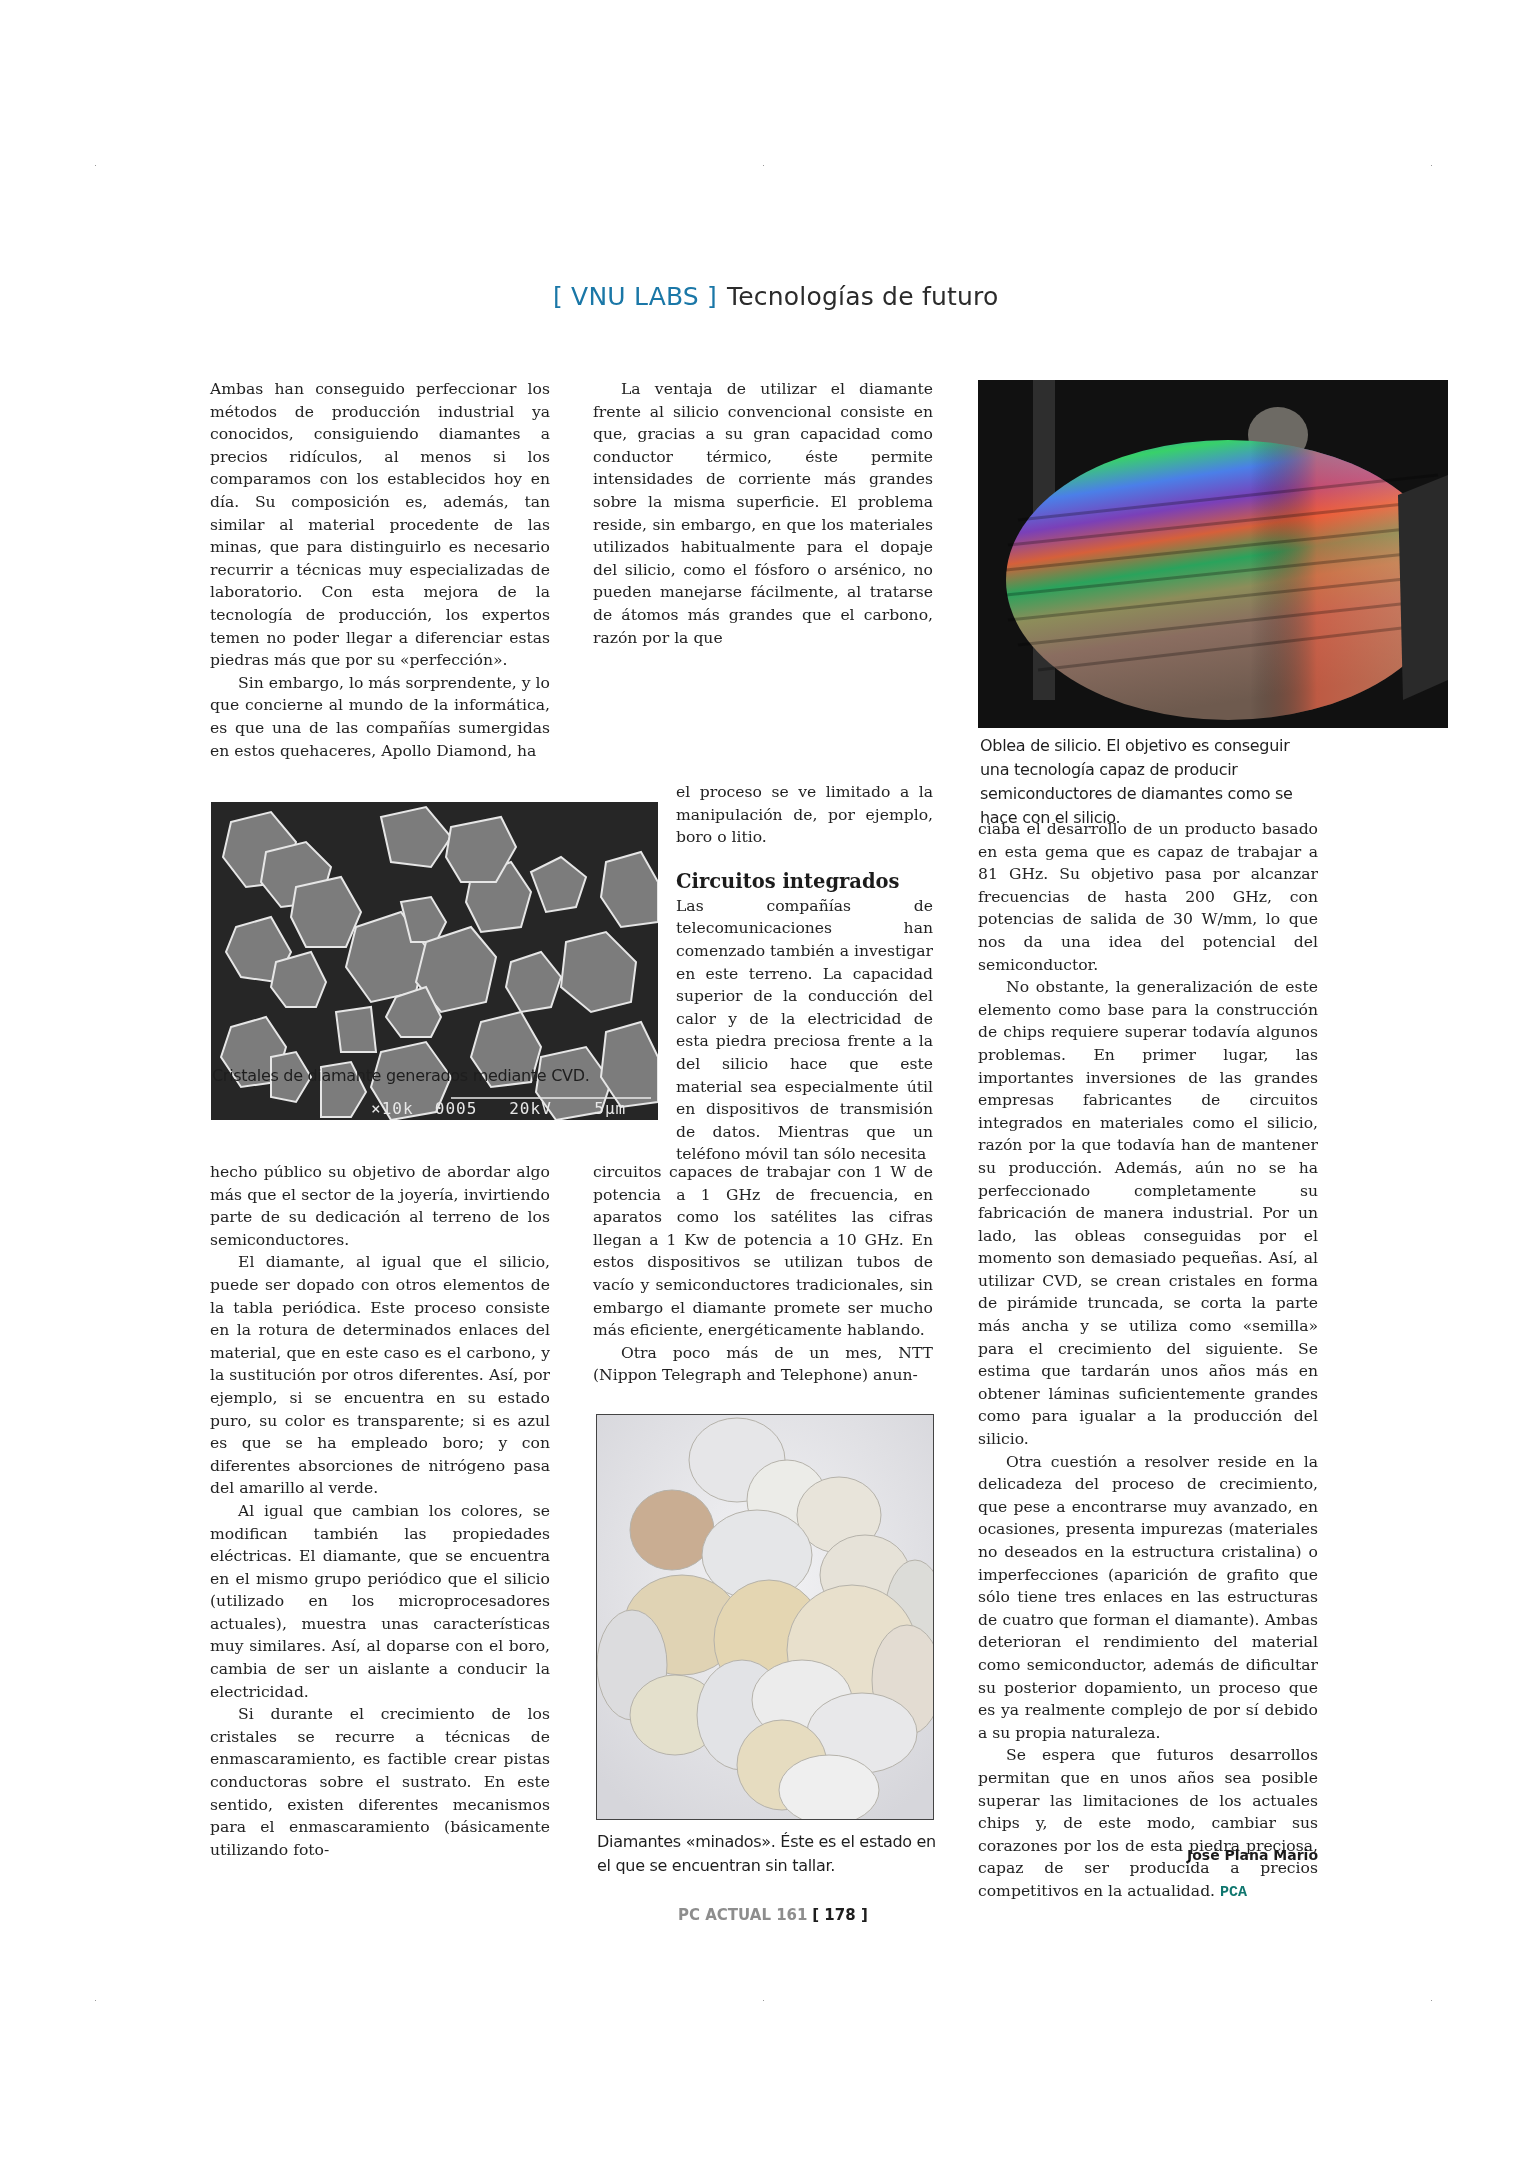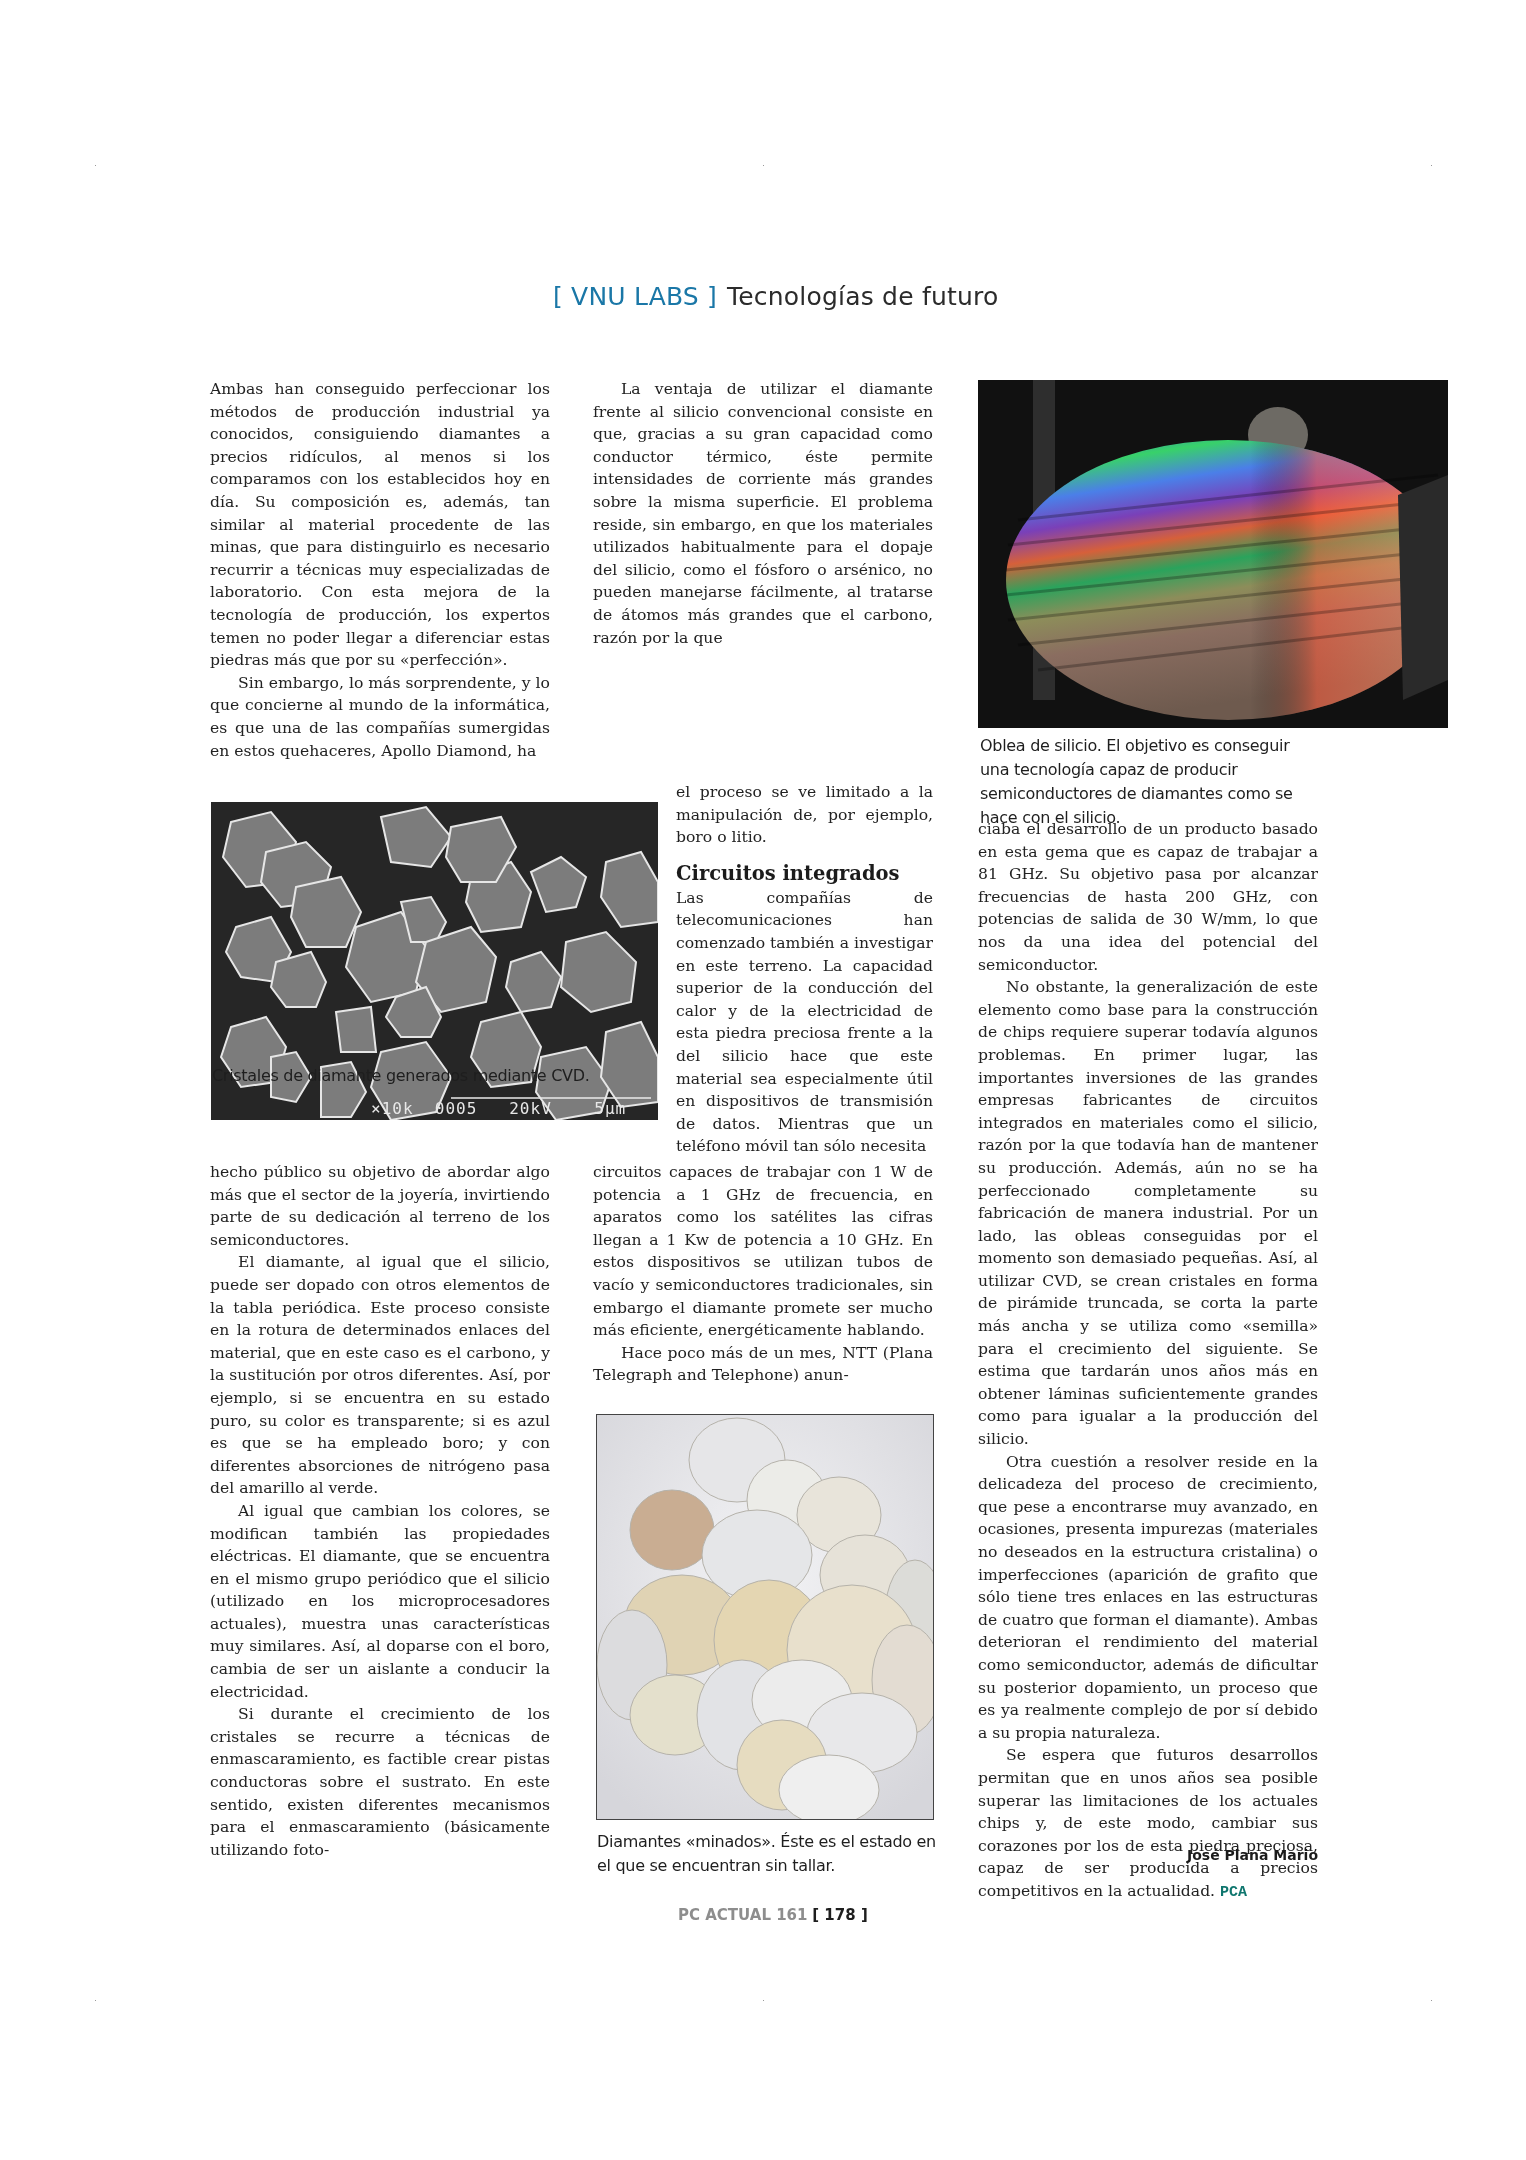--- a/index.html
+++ b/index.html
@@ -84,27 +84,27 @@
   <p class="ind">Al igual que cambian los colores, se modifican también las propiedades eléctricas. El diamante, que se encuentra en el mismo grupo periódico que el silicio (utilizado en los microprocesadores actuales), muestra unas características muy similares. Así, al doparse con el boro, cambia de ser un aislante a conducir la electricidad.</p>
   <p class="ind">Si durante el crecimiento de los cristales se recurre a técnicas de enmascaramiento, es factible crear pistas conductoras sobre el sustrato. En este sentido, existen diferentes mecanismos para el enmascaramiento (básicamente utilizando foto-</p>
 </div>
 
 <div class="col" style="left:593px; top:378px; width:340px;">
   <p class="ind">La ventaja de utilizar el diamante frente al silicio convencional consiste en que, gracias a su gran capacidad como conductor térmico, éste permite intensidades de corriente más grandes sobre la misma superficie. El problema reside, sin embargo, en que los materiales utilizados habitualmente para el dopaje del silicio, como el fósforo o arsénico, no pueden manejarse fácilmente, al tratarse de átomos más grandes que el carbono, razón por la que</p>
 </div>
 
 <div class="col" style="left:676px; top:781px; width:257px;">
   <p>el proceso se ve limitado a la manipulación de, por ejemplo, boro o litio.</p>
-  <h2 style="margin-top:12px;">Circuitos integrados</h2>
+  <h2 style="margin-top:20px;">Circuitos integrados</h2>
   <p>Las compañías de telecomunicaciones han comenzado también a investigar en este terreno. La capacidad superior de la conducción del calor y de la electricidad de esta piedra preciosa frente a la del silicio hace que este material sea especialmente útil en dispositivos de transmisión de datos. Mientras que un teléfono móvil tan sólo necesita</p>
 </div>
 
 <div class="col" style="left:593px; top:1161px; width:340px;">
   <p>circuitos capaces de trabajar con 1 W de potencia a 1 GHz de frecuencia, en aparatos como los satélites las cifras llegan a 1 Kw de potencia a 10 GHz. En estos dispositivos se utilizan tubos de vacío y semiconductores tradicionales, sin embargo el diamante promete ser mucho más eficiente, energéticamente hablando.</p>
-  <p class="ind">Hace poco más de un mes, NTT (Plana Telegraph and Telephone) anun-</p>
+  <p class="ind">Otra poco más de un mes, NTT (Nippon Telegraph and Telephone) anun-</p>
 </div>
 
 <div class="photo mined" style="left:596px; top:1414px; width:338px; height:406px;">
   <svg width="336" height="404" viewBox="0 0 336 404">
     <defs>
       <radialGradient id="bg" cx="50%" cy="40%" r="70%">
         <stop offset="0" stop-color="#f3f3f5"></stop>
         <stop offset="1" stop-color="#d6d6db"></stop>
       </radialGradient>
     </defs>

